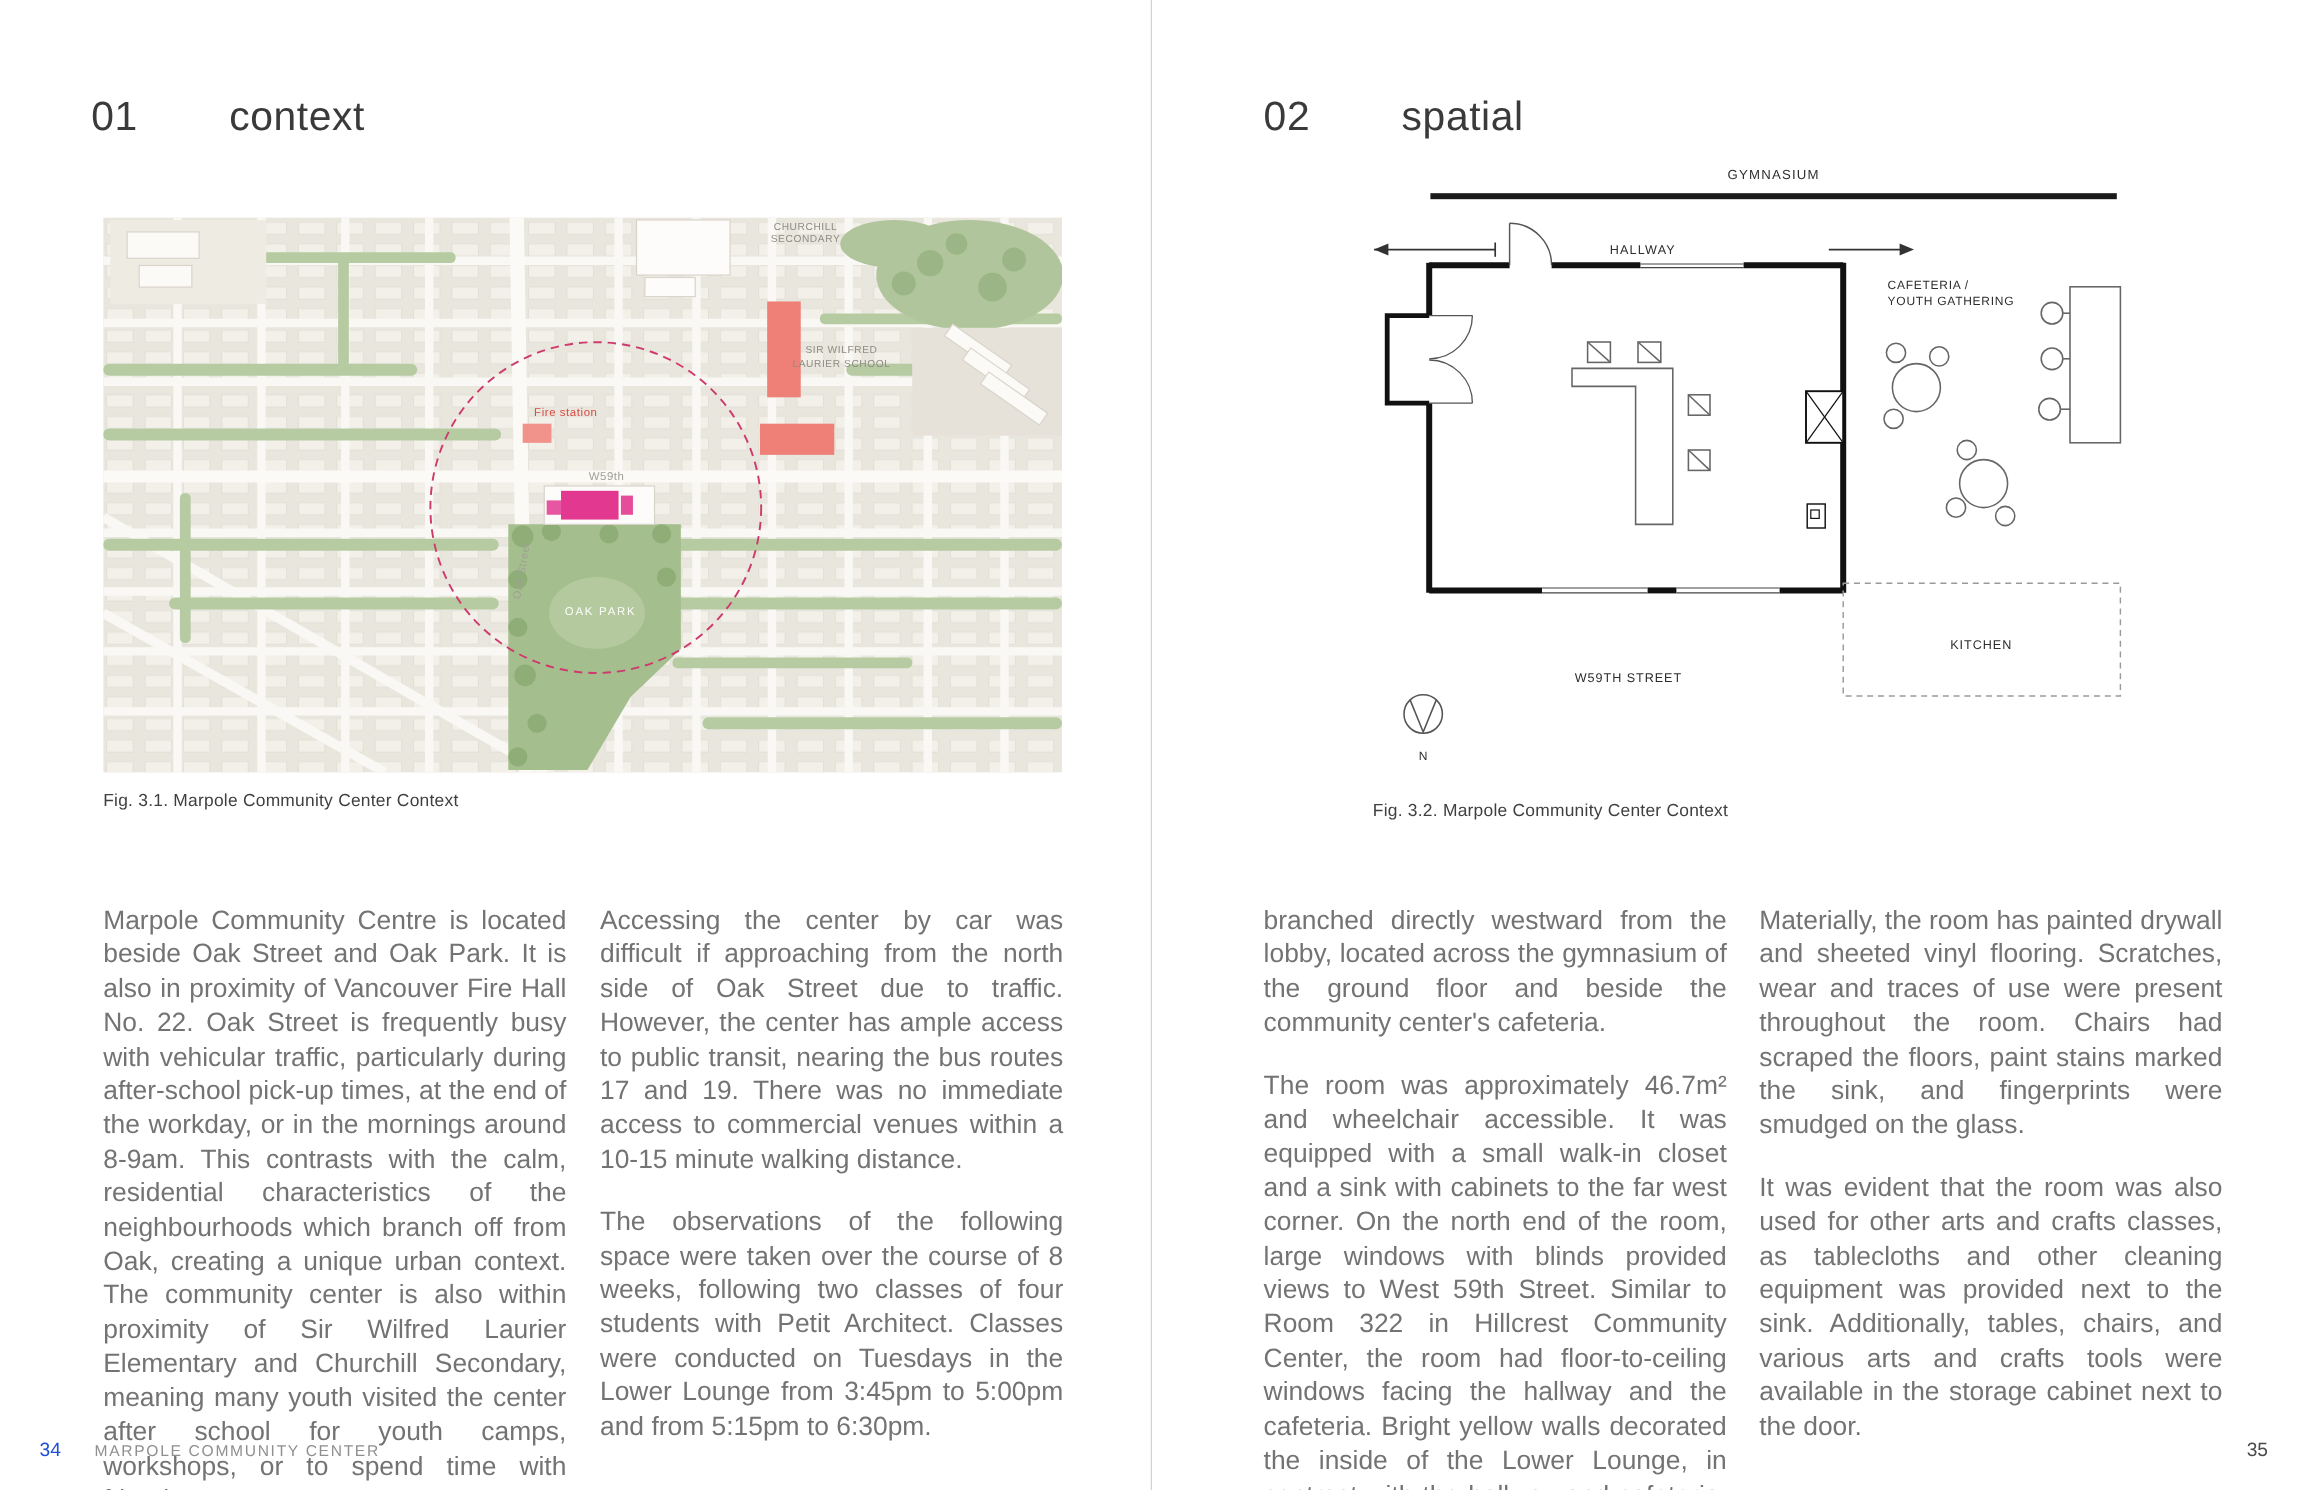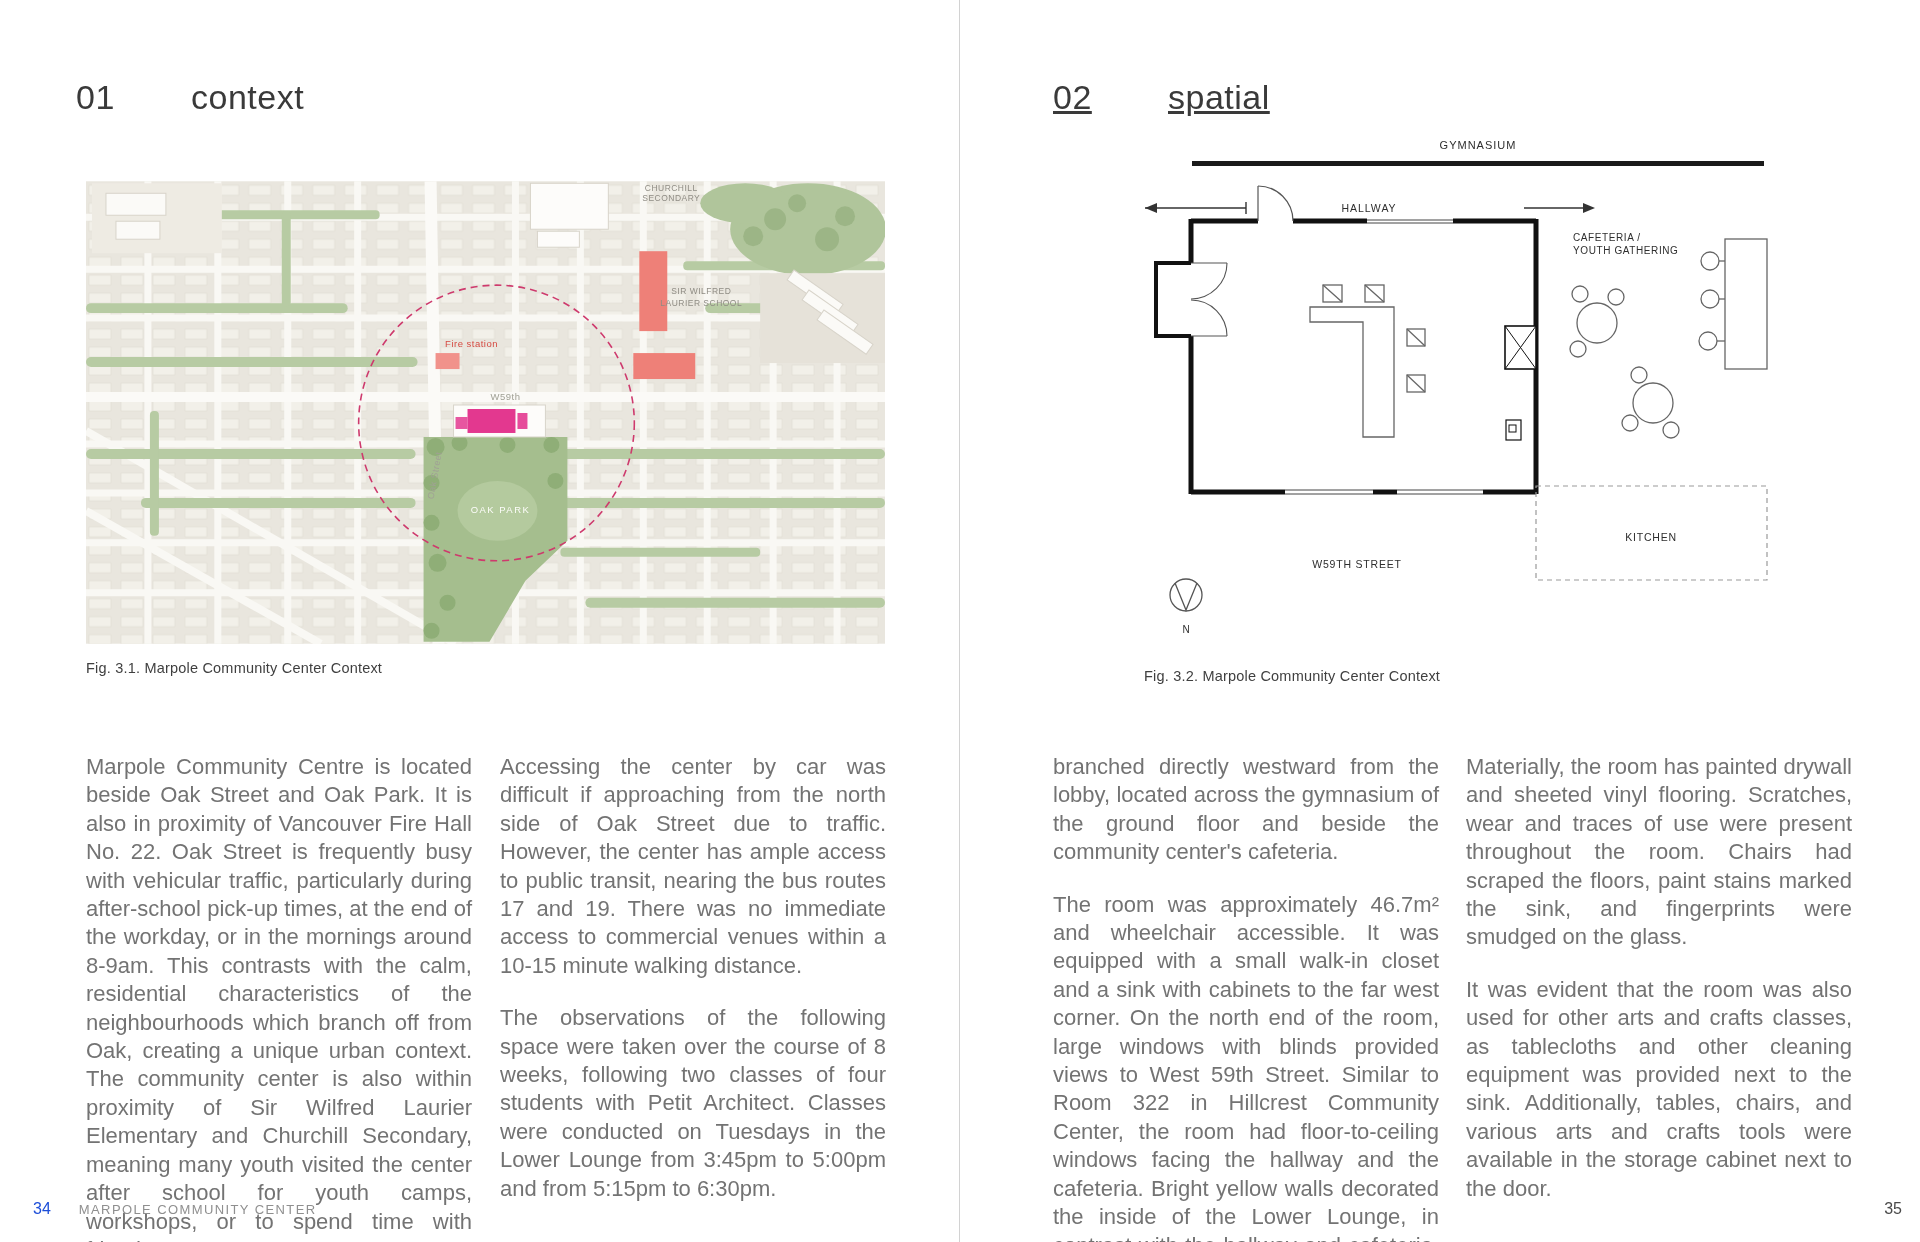--- a/index.html
+++ b/index.html
@@ -14,21 +14,21 @@
   .fig-caption{position:absolute;font-size:14.5px;color:#3f3f3f;letter-spacing:.2px;}
 
   .col{position:absolute;width:386px;top:712px;font-size:22px;line-height:28.4px;
        text-align:justify;color:#737373;margin-top:41px;}
   .col p{margin:0 0 24px 0;}
   .col p.force-justify{text-align-last:justify;}
 
   .footer-left{position:absolute;left:33px;top:1200px;display:flex;align-items:baseline;}
   .footer-left .pagenum{font-size:16px;color:#1d4ed8;}
   .footer-left .pagetitle{font-size:13px;letter-spacing:1.4px;color:#8f8f8f;margin-left:28px;}
-  .footer-right{position:absolute;right:18px;top:1200px;font-size:16px;color:#4a4a4a;text-align:right;}
+  .footer-right{position:absolute;right:30px;top:1200px;font-size:16px;color:#4a4a4a;text-align:right;}
 
   .map-svg{position:absolute;left:86px;top:181px;width:799px;height:463px;}
   .plan-svg{position:absolute;left:1135px;top:133px;width:640px;height:505px;}
 
   svg text{font-family:"Liberation Sans","DejaVu Sans",sans-serif;}
 </style>
 </head>
 <body>
 
 <div class="spread">
@@ -152,21 +152,21 @@
   <div class="col" style="left:500px;">
     <p>Accessing the center by car was difficult if approaching from the north side of Oak Street due to traffic. However, the center has ample access to public transit, nearing the bus routes 17 and 19. There was no immediate access to commercial venues within a 10-15 minute walking distance.</p>
     <p>The observations of the following space were taken over the course of 8 weeks, following two classes of four students with Petit Architect. Classes were conducted on Tuesdays in the Lower Lounge from 3:45pm to 5:00pm and from 5:15pm to 6:30pm.</p>
   </div>
 
   <div class="footer-left">
     <span class="pagenum">34</span>
     <span class="pagetitle">MARPOLE COMMUNITY CENTER</span>
   </div>
 
-  <div class="section-header" style="left:1053px;top:78px;text-decoration:underline;">
+  <div class="section-header" style="left:1053px;top:78px;">
     <span class="num">02</span>
     <span class="title">spatial</span>
   </div>
 
   <svg class="plan-svg" viewBox="0 0 640 505">
 
     <rect x="57" y="28" width="572" height="5" fill="#1a1a1a"></rect>
     <text x="343" y="16" font-size="11" letter-spacing="1" fill="#2e2e2e" text-anchor="middle">GYMNASIUM</text>
 
     <g stroke="#333" stroke-width="1.4">

